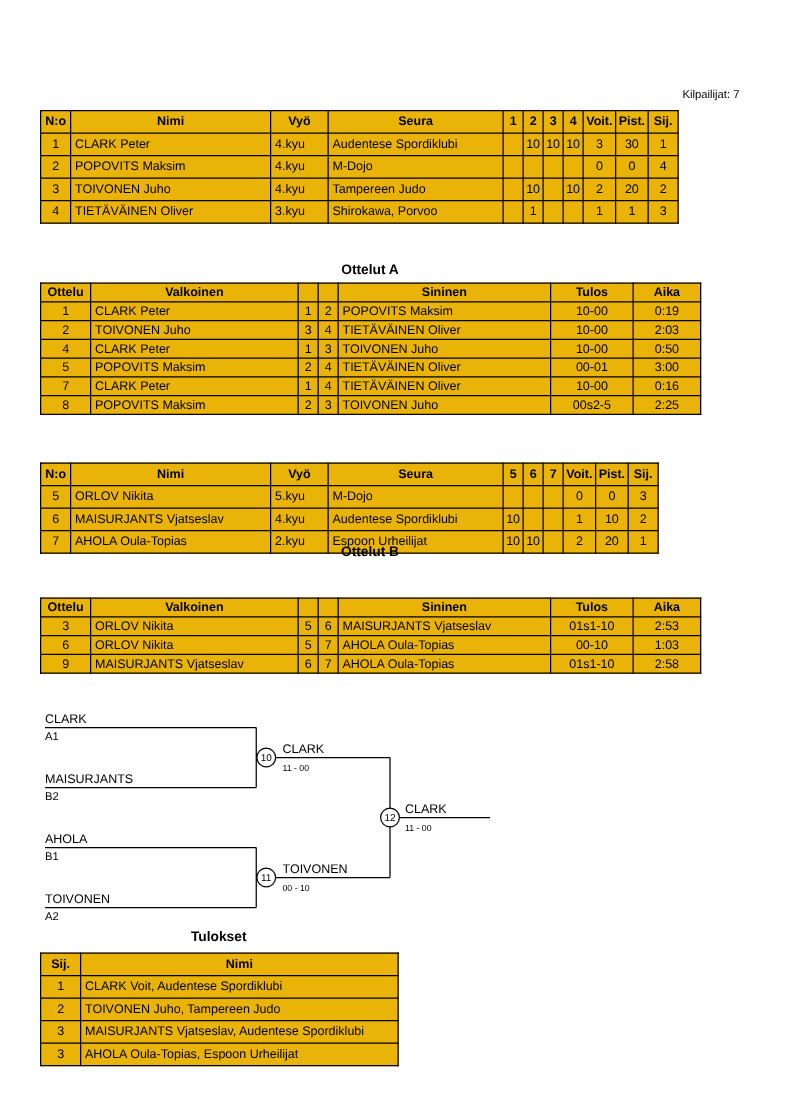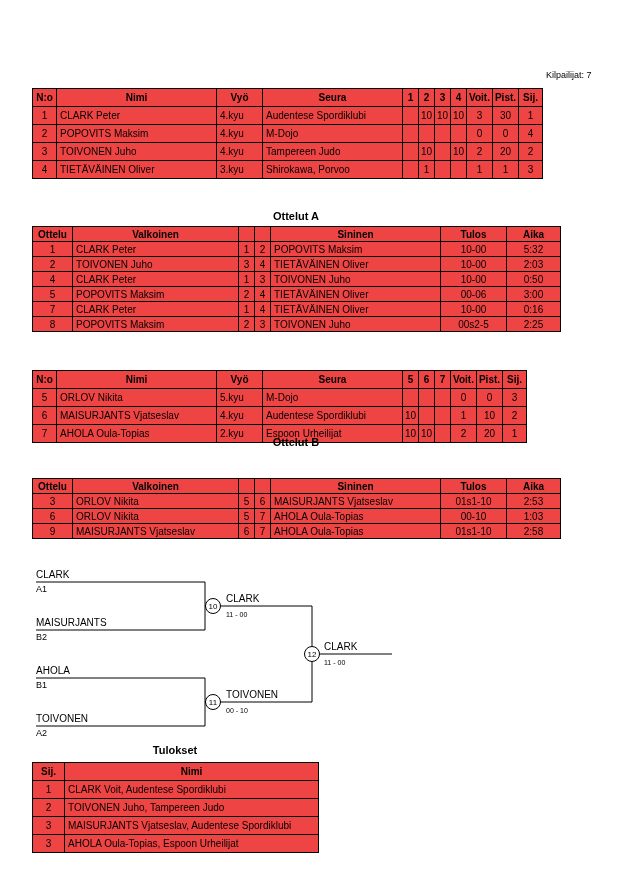--- a/index.html
+++ b/index.html
@@ -7,21 +7,21 @@
   body { font-family:"Liberation Sans", sans-serif; color:#000; }
   .page { position:relative; width:630px; height:891px; background:#fff; overflow:hidden; }
 
   .title { position:absolute; top:36px; left:0; width:100%; text-align:center;
            font-size:20px; font-weight:bold; white-space:pre; }
   .count { position:absolute; top:70px; left:546px; font-size:9px; }
 
   .sec-label { position:absolute; font-weight:bold; font-size:11px; text-align:center; }
 
   table { border-collapse:collapse; position:absolute; table-layout:fixed;
-          border:1.5px solid #000; background:#ef4444; }
+          border:1.5px solid #000; background:#eab308; }
   th, td { border:1px solid #000; font-size:10px; height:18px; padding:0 3px;
            overflow:hidden; white-space:nowrap; vertical-align:middle; }
   th { font-weight:bold; text-align:center; padding:0 1px; }
   td { text-align:left; }
   td.c { text-align:center; padding:0 1px; }
   table.matches th, table.matches td { height:15px; }
 
   svg.bracket { position:absolute; top:556px; left:0; }
   svg.bracket line { stroke:#000; stroke-width:1; }
   svg.bracket circle { fill:#fff; stroke:#000; stroke-width:1; }
@@ -145,21 +145,21 @@
       </tr>
     </thead>
     <tbody>
       <tr>
         <td class="c">1</td>
         <td>CLARK Peter</td>
         <td class="c">1</td>
         <td class="c">2</td>
         <td>POPOVITS Maksim</td>
         <td class="c">10-00</td>
-        <td class="c">5:32</td>
+        <td class="c">0:19</td>
       </tr>
       <tr>
         <td class="c">2</td>
         <td>TOIVONEN Juho</td>
         <td class="c">3</td>
         <td class="c">4</td>
         <td>TIETÄVÄINEN Oliver</td>
         <td class="c">10-00</td>
         <td class="c">2:03</td>
       </tr>
@@ -171,21 +171,21 @@
         <td>TOIVONEN Juho</td>
         <td class="c">10-00</td>
         <td class="c">0:50</td>
       </tr>
       <tr>
         <td class="c">5</td>
         <td>POPOVITS Maksim</td>
         <td class="c">2</td>
         <td class="c">4</td>
         <td>TIETÄVÄINEN Oliver</td>
-        <td class="c">00-06</td>
+        <td class="c">00-01</td>
         <td class="c">3:00</td>
       </tr>
       <tr>
         <td class="c">7</td>
         <td>CLARK Peter</td>
         <td class="c">1</td>
         <td class="c">4</td>
         <td>TIETÄVÄINEN Oliver</td>
         <td class="c">10-00</td>
         <td class="c">0:16</td>

